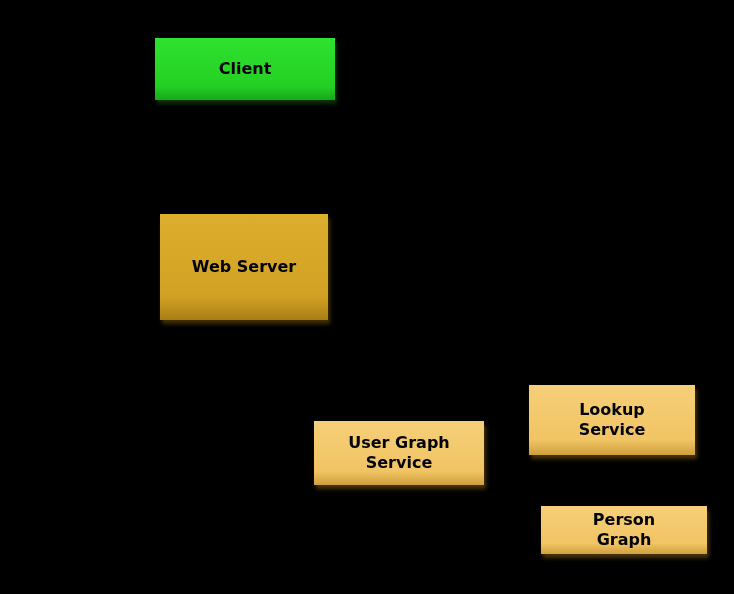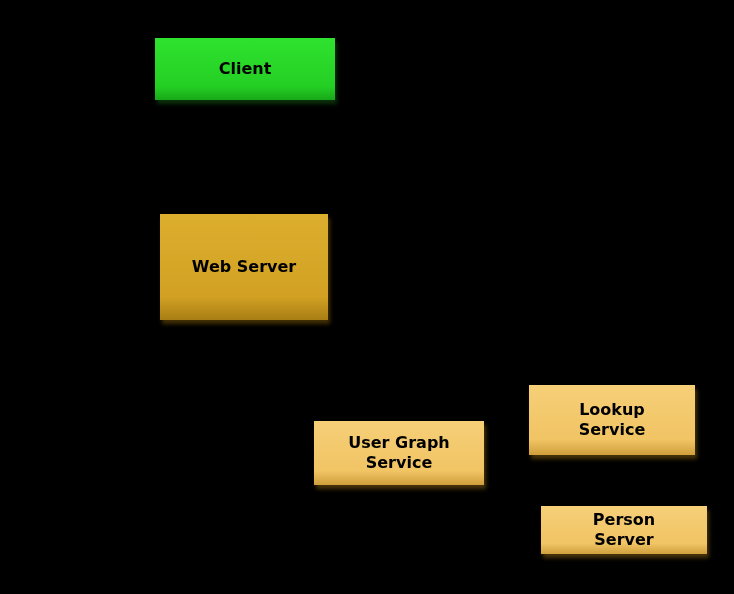--- a/index.html
+++ b/index.html
@@ -80,17 +80,17 @@
     <span class="label">
       <span>User Graph</span><br>
       <span>Service</span>
     </span>
   </div>
 
 
   <div class="node gold-light pos-person-server">
     <span class="label">
       <span>Person</span><br>
-      <span>Server</span>
+      <span>Graph</span>
     </span>
   </div>
 
 </div>
 
 </body></html>

